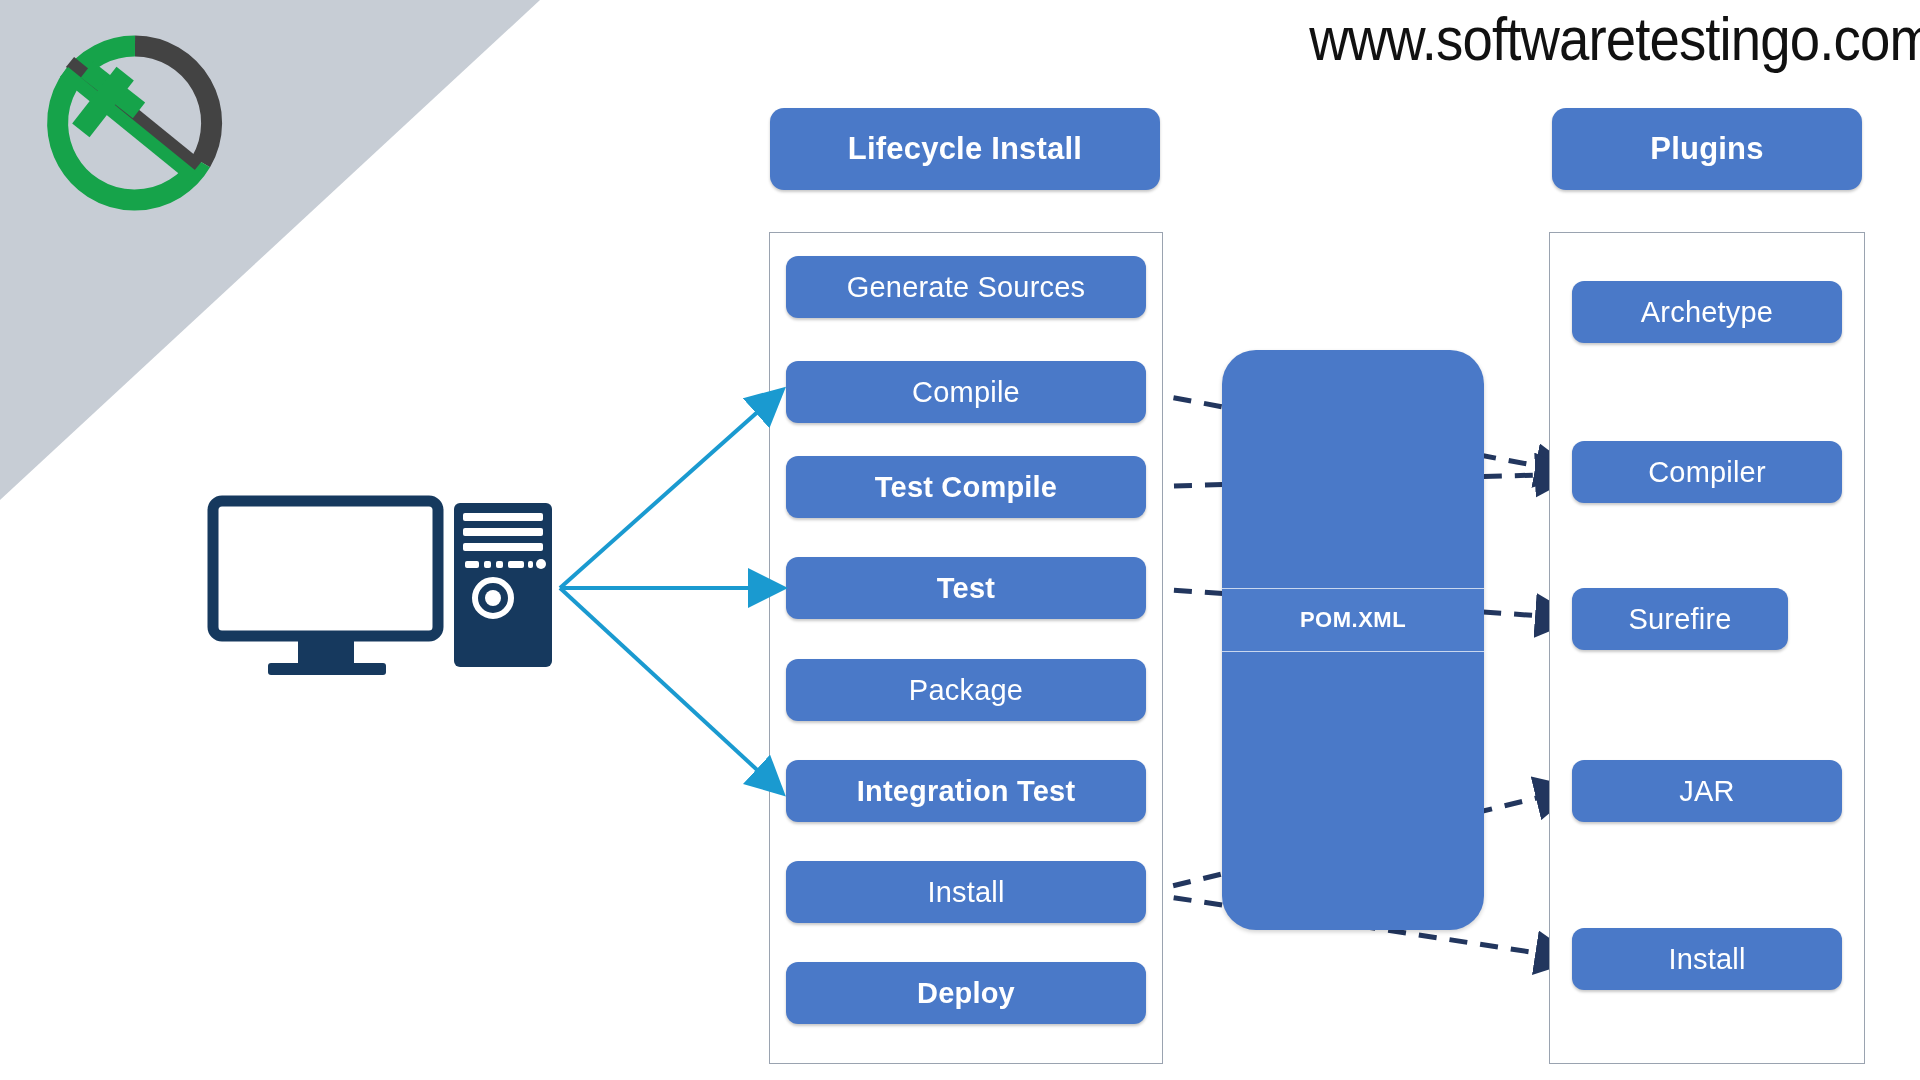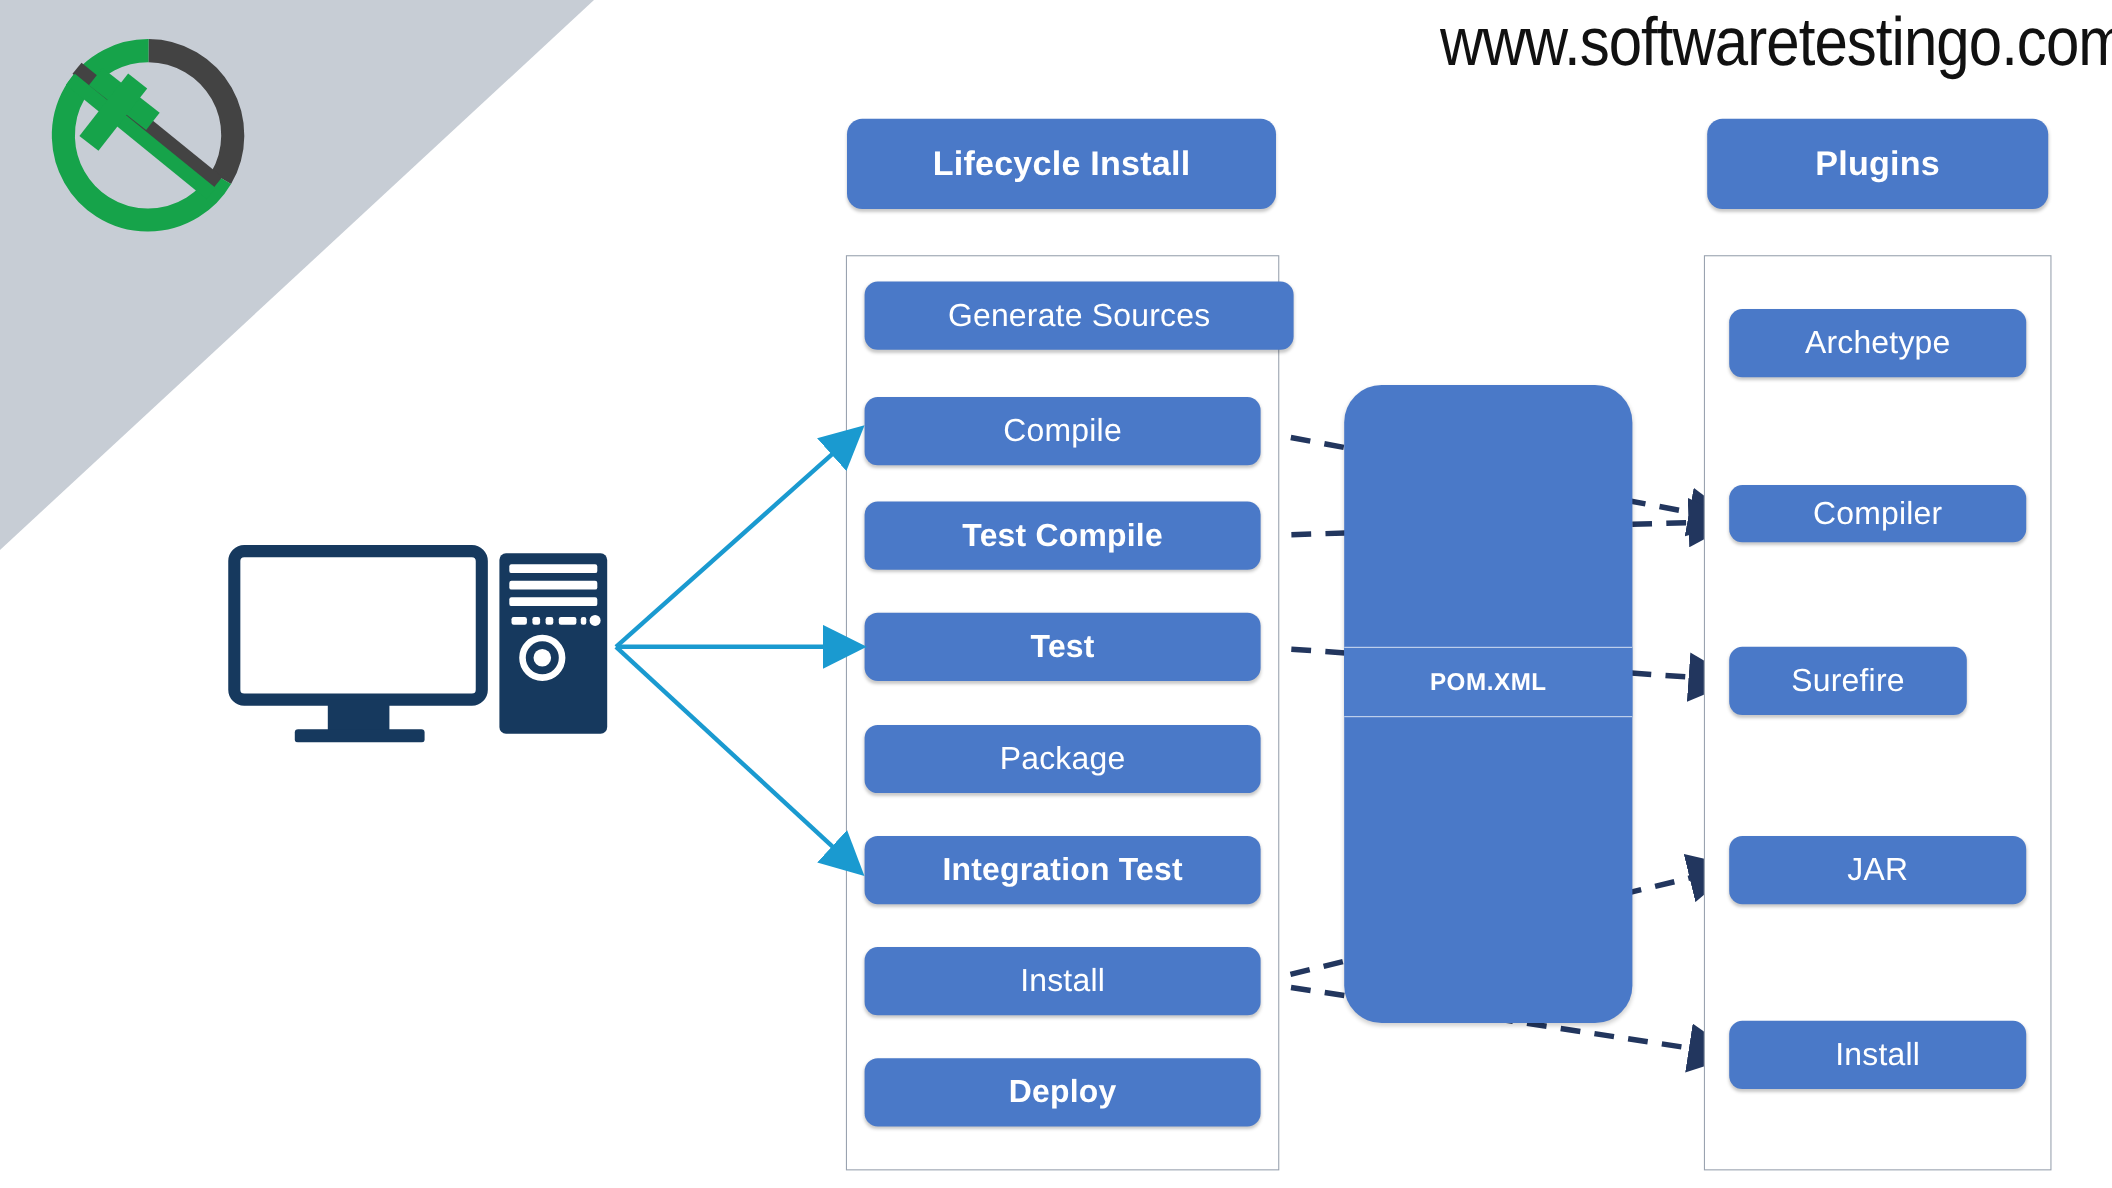--- a/index.html
+++ b/index.html
@@ -148,21 +148,21 @@
 
     <path d="M1143 893 L1570 790" fill="none" stroke="#22365e" stroke-width="5" stroke-dasharray="18 13" marker-end="url(#navyArrow)"></path>
 
     <path d="M1143 893 L1570 958" fill="none" stroke="#22365e" stroke-width="5" stroke-dasharray="18 13" marker-end="url(#navyArrow)"></path>
   </svg>
 
   <div class="pill header" style="left:770px;top:108px;width:390px;height:82px;">Lifecycle Install</div>
 
   <div class="column-frame" style="left:769px;top:232px;width:392px;height:830px;"></div>
 
-  <div class="pill" style="left:786px;top:256px;width:390px;height:62px;">Generate Sources</div>
+  <div class="pill" style="left:786px;top:256px;width:360px;height:62px;">Generate Sources</div>
 
   <div class="pill" style="left:786px;top:361px;width:360px;height:62px;">Compile</div>
 
   <div class="pill bold" style="left:786px;top:456px;width:360px;height:62px;">Test Compile</div>
 
   <div class="pill bold" style="left:786px;top:557px;width:360px;height:62px;">Test</div>
 
   <div class="pill" style="left:786px;top:659px;width:360px;height:62px;">Package</div>
 
   <div class="pill bold" style="left:786px;top:760px;width:360px;height:62px;">Integration Test</div>
@@ -176,21 +176,21 @@
       <span>POM.XML</span>
     </div>
   </div>
 
   <div class="pill header" style="left:1552px;top:108px;width:310px;height:82px;">Plugins</div>
 
   <div class="column-frame" style="left:1549px;top:232px;width:314px;height:830px;"></div>
 
   <div class="pill" style="left:1572px;top:281px;width:270px;height:62px;">Archetype</div>
 
-  <div class="pill" style="left:1572px;top:441px;width:270px;height:52px;">Compiler</div>
+  <div class="pill" style="left:1572px;top:441px;width:270px;height:62px;">Compiler</div>
 
   <div class="pill" style="left:1572px;top:588px;width:216px;height:62px;">Surefire</div>
 
   <div class="pill" style="left:1572px;top:760px;width:270px;height:62px;">JAR</div>
 
   <div class="pill" style="left:1572px;top:928px;width:270px;height:62px;">Install</div>
 
   <svg class="overlay above" viewBox="0 0 1920 1080">
     <defs>
       <marker id="cyanArrow2" markerWidth="10" markerHeight="10" refX="8" refY="5" orient="auto">

